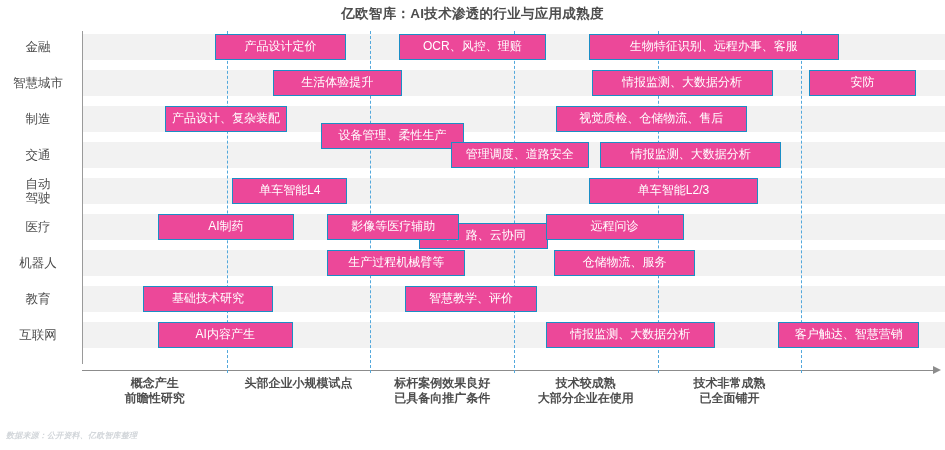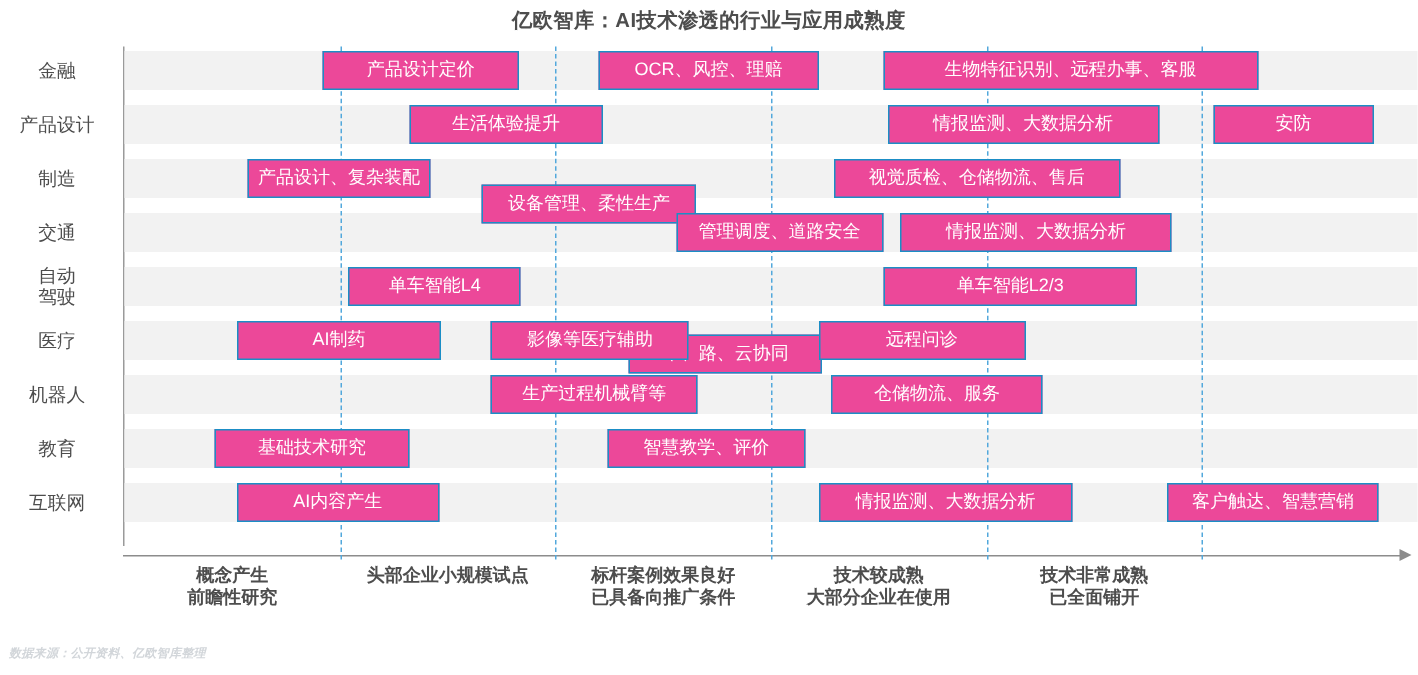--- a/index.html
+++ b/index.html
@@ -95,21 +95,21 @@
       <div class="grid" style="left: 370.333px;"></div>
       <div class="grid" style="left: 514px;"></div>
       <div class="grid" style="left: 657.667px;"></div>
       <div class="grid" style="left: 801.333px;"></div>
     </div>
   <div id="rowlabels">
       <div class="rowlabel" style="top: 40px;">
         <span>金融</span>
       </div>
       <div class="rowlabel" style="top: 76px;">
-        <span>产品设计</span>
+        <span>智慧城市</span>
       </div>
       <div class="rowlabel" style="top: 112px;">
         <span>制造</span>
       </div>
       <div class="rowlabel" style="top: 148px;">
         <span>交通</span>
       </div>
       <div class="rowlabel" style="top: 177px;">
         <span>自动</span>
         <span>驾驶</span>

